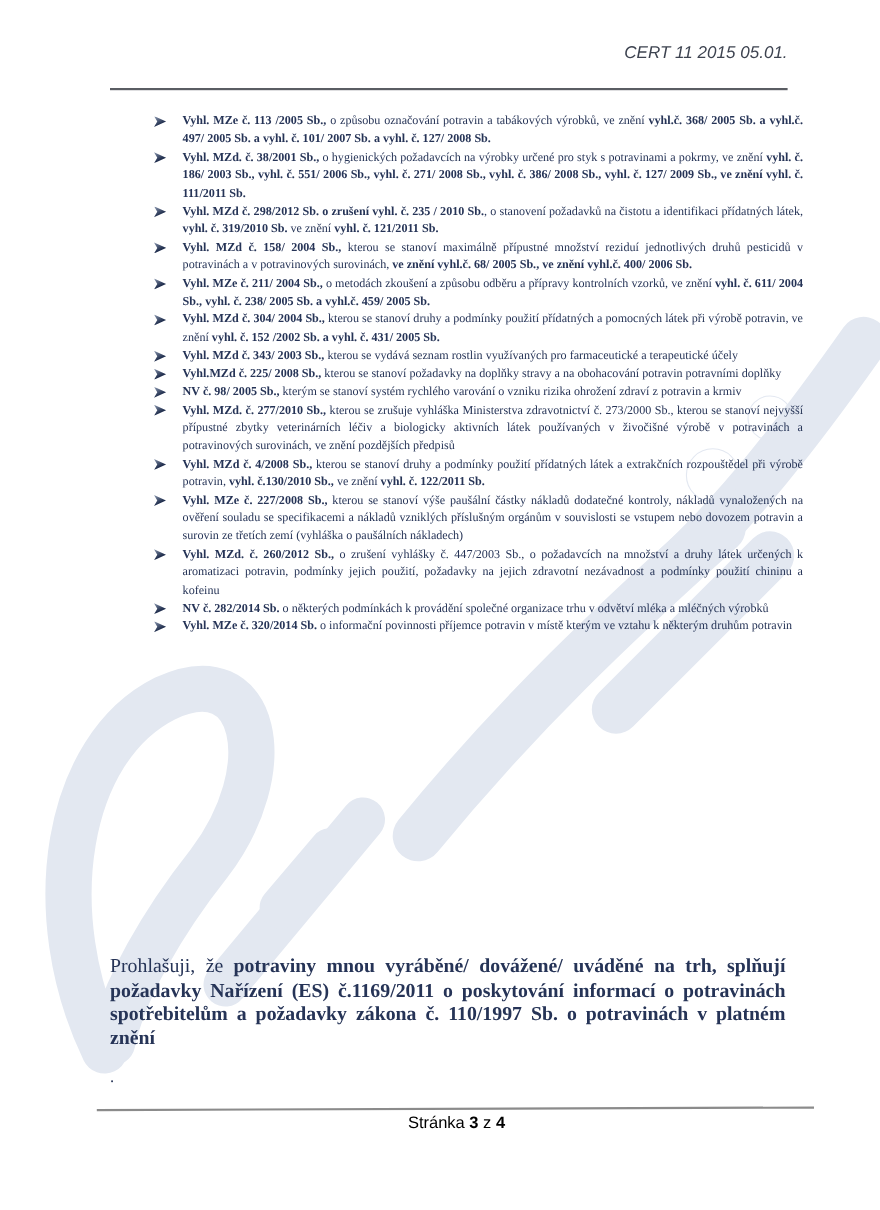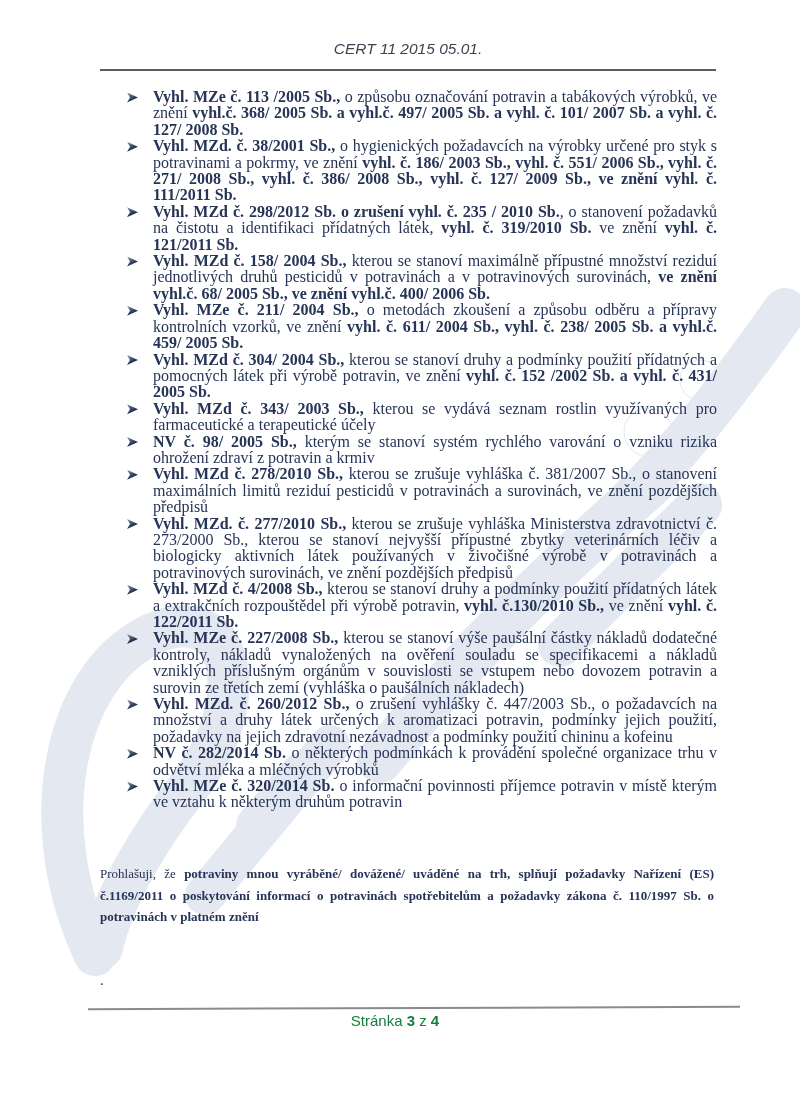--- a/index.html
+++ b/index.html
@@ -7,57 +7,57 @@
     width:800px;height:1100px;background:#ffffff;position:relative;overflow:hidden;
     font-family:"Liberation Serif", serif;color:#263457;
   }
   .page{position:absolute;inset:0;}
   
   .watermark{position:absolute;inset:0;z-index:0;pointer-events:none;}
   .content{position:absolute;inset:0;z-index:1;}
 
   .header{
     position:absolute;left:100px;top:40px;width:616px;
-    text-align:center;font-family:"Liberation Sans", sans-serif;font-style:italic;
-    font-size:15.5px;color:#3d4350;padding-bottom:11px;
+    text-align:right;font-family:"Liberation Sans", sans-serif;font-style:italic;
+    font-size:15.5px;color:#3d4350;padding-bottom:22px;
     border-bottom:2px solid #5a5d63;
   }
 
   .reg-list{
     position:absolute;left:122px;top:85px;width:591px;
-    list-style:none;margin:4px;padding:0;
-    font-size:16px;line-height:16.4px;text-align:justify;
+    list-style:none;margin:17px;padding:0;
+    font-size:11px;line-height:16.4px;text-align:justify;
   }
   .reg-list li{position:relative;padding-left:27px;}
   .bullet{
     position:absolute;left:1px;top:3.5px;width:11px;height:10px;
     background:linear-gradient(150deg,#8d9ab2 0%,#22304f 62%);
     clip-path:polygon(0 0,100% 50%,0 100%,27% 50%);
   }
   .b{font-weight:bold;}
 
   .declaration{
     position:absolute;left:100px;top:850px;width:614px;
-    font-size:13px;line-height:21.5px;text-align:justify;
+    font-size:18px;line-height:21.5px;text-align:justify;
   }
   .exceptions{
     position:absolute;left:100px;top:916px;width:614px;
     font-size:15px;line-height:21px;text-align:justify;
   }
   .stray-dot{
     position:absolute;left:100px;top:972px;font-size:15px;color:#263457;
   }
 
   .footer-rule{
     position:absolute;left:88px;top:1007px;width:652px;
     border-top:2px solid #8b8b8b;transform:rotate(-0.2deg);
   }
   .footer{
-    position:absolute;left:88px;top:1012px;width:614px;text-align:center;
-    font-family:"Liberation Sans", sans-serif;font-size:15px;color:#15803d;
+    position:absolute;left:108px;top:1012px;width:614px;text-align:center;
+    font-family:"Liberation Sans", sans-serif;font-size:15px;color:#000000;
   }
 </style>
 </head>
 <body>
 
 <div class="page">
 
   <div class="watermark">
     <svg width="800" height="1100" viewBox="0 0 800 1100" xmlns="http://www.w3.org/2000/svg">
       <g fill="none" stroke="#e3e8f1" stroke-linecap="round">
@@ -109,30 +109,30 @@
     <span class="bullet"></span>
     <span class="li-text"><span class="b">Vyhl. MZd č. 304/ 2004 Sb., </span><span>kterou se stanoví druhy a podmínky použití přídatných a pomocných látek při výrobě potravin, ve znění </span><span class="b">vyhl. č. 152 /2002 Sb. a vyhl. č. 431/ 2005 Sb.</span></span>
   </li>
 
 
   <li>
     <span class="bullet"></span>
     <span class="li-text"><span class="b">Vyhl. MZd č. 343/ 2003 Sb., </span><span>kterou se vydává seznam rostlin využívaných pro farmaceutické a terapeutické účely</span></span>
   </li>
 
+  <li>
+    <span class="bullet"></span>
+    <span class="li-text"><span class="b">Vyhl.MZd č. 225/ 2008 Sb., </span><span>kterou se stanoví požadavky na doplňky stravy a na obohacování potravin potravními doplňky</span></span>
+  </li>
 
   <li>
     <span class="bullet"></span>
     <span class="li-text"><span class="b">NV č. 98/ 2005 Sb., </span><span>kterým se stanoví systém rychlého varování o vzniku rizika ohrožení zdraví z potravin a krmiv</span></span>
   </li>
 
-  <li>
-    <span class="bullet"></span>
-    <span class="li-text"><span class="b">Vyhl. MZd č. 278/2010 Sb., </span><span>kterou se zrušuje vyhláška č. 381/2007 Sb., o stanovení maximálních limitů reziduí pesticidů v potravinách a surovinách, ve znění pozdějších předpisů</span></span>
-  </li>
 
   <li>
     <span class="bullet"></span>
     <span class="li-text"><span class="b">Vyhl. MZd. č. 277/2010 Sb., </span><span>kterou se zrušuje vyhláška Ministerstva zdravotnictví č. 273/2000 Sb., kterou se stanoví nejvyšší přípustné zbytky veterinárních léčiv a biologicky aktivních látek používaných v živočišné výrobě v potravinách a potravinových surovinách, ve znění pozdějších předpisů</span></span>
   </li>
 
   <li>
     <span class="bullet"></span>
     <span class="li-text"><span class="b">Vyhl. MZd č. 4/2008 Sb., </span><span>kterou se stanoví druhy a podmínky použití přídatných látek a extrakčních rozpouštědel při výrobě potravin, </span><span class="b">vyhl. č.130/2010 Sb.,</span><span> ve znění </span><span class="b">vyhl. č. 122/2011 Sb.</span></span>
   </li>

